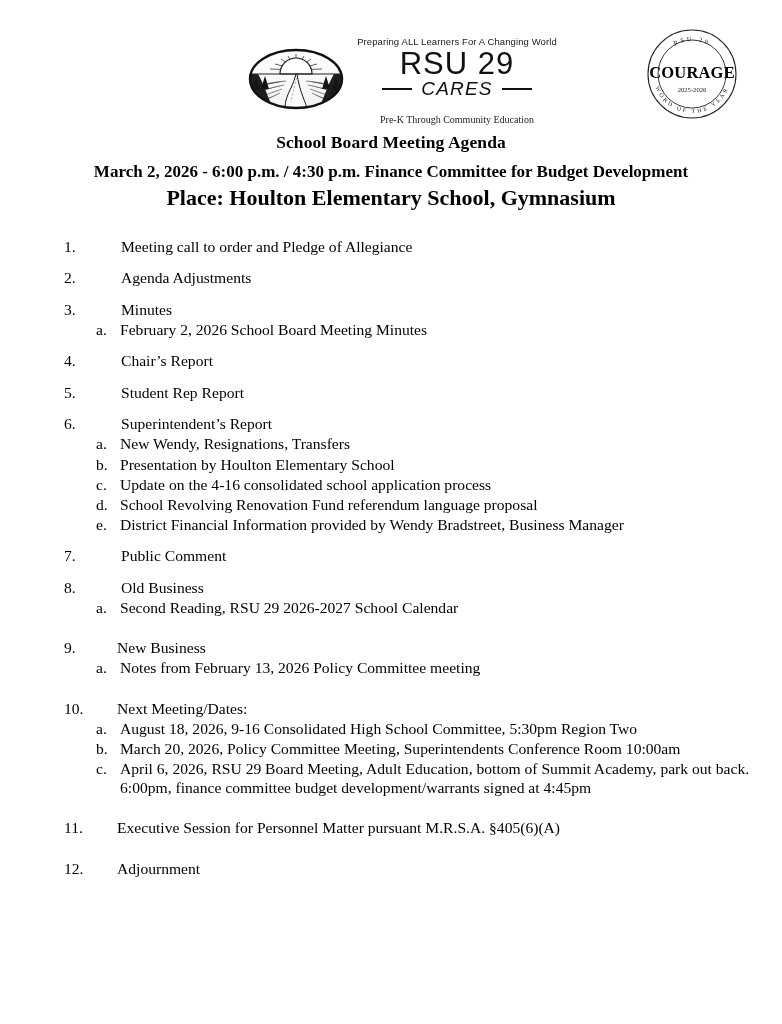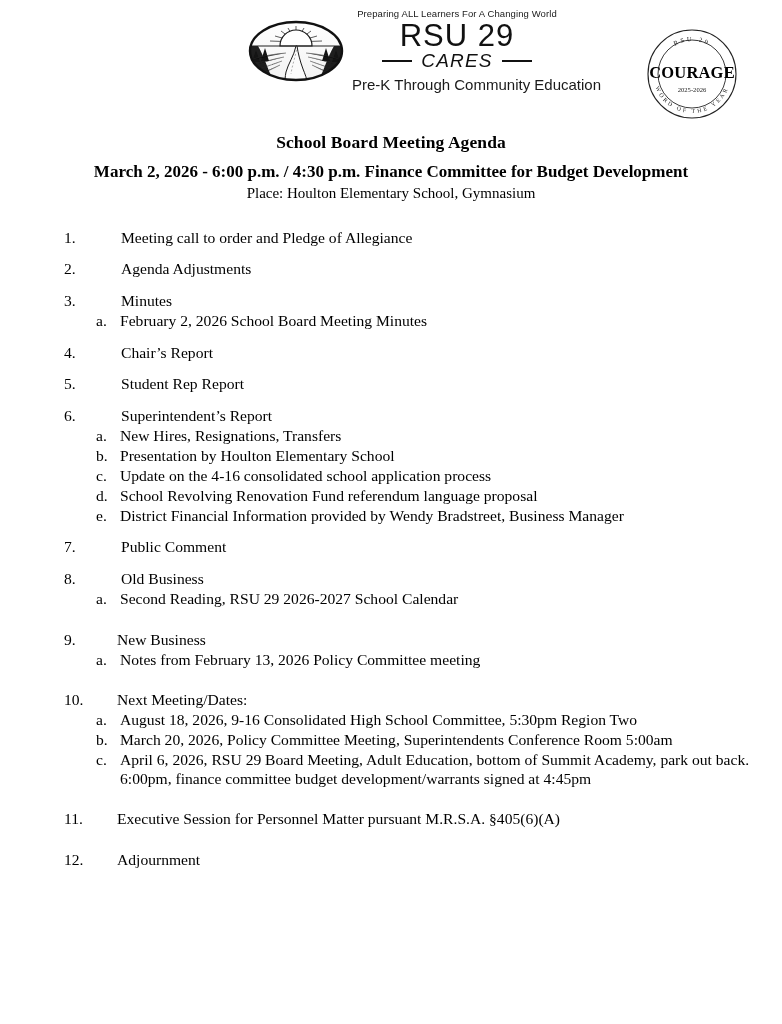--- a/index.html
+++ b/index.html
@@ -25,21 +25,21 @@
 
   
   .header {
     position: relative;
     height: 112px;
   }
 
   .logo-block {
     position: absolute;
     left: 248px;
-    top: 8px;
+    top: 36px;
     display: flex;
     align-items: flex-start;
   }
 
   .logo-oval {
     width: 96px;
     height: 62px;
     margin-top: 12px;
     flex: none;
   }
@@ -84,24 +84,24 @@
   .cares-text {
     font-family: "Liberation Sans", sans-serif;
     font-size: 19px;
     font-style: italic;
     font-weight: 400;
     letter-spacing: 1.2px;
     color: #111;
   }
 
   .tagline-bottom {
-    font-family: Liberation Sans, sans-serif;
-    font-size: 15px;
+    font-family: Liberation Serif, serif;
+    font-size: 10px;
     color: #1a1a1a;
-    margin-top: 4px;
+    margin-top: 14px;
     white-space: nowrap;
   }
 
   .seal {
     position: absolute;
     left: 642px;
     top: 24px;
     width: 100px;
     height: 100px;
   }
@@ -117,22 +117,22 @@
     letter-spacing: 0.1px;
     line-height: 1.25;
   }
   .title-sub {
     font-size: 17px;
     font-weight: bold;
     margin-top: 7px;
     line-height: 1.25;
   }
   .title-place {
-    font-size: 15px;
-    font-weight: normal;
+    font-size: 22px;
+    font-weight: bold;
     margin-top: 2px;
     line-height: 1.25;
   }
 
   
   .agenda {
     margin-top: 26px;
     padding-left: 64px;
     padding-right: 28px;
     font-size: 15.6px;
@@ -323,21 +323,21 @@
         </div>
       </div>
       <div class="item">
         <div class="item-row">
           <span class="item-num">6.</span>
           <span class="item-text">Superintendent’s Report</span>
         </div>
         <div class="subs">
           <div class="sub-row">
             <span class="sub-letter">a.</span>
-            <span class="sub-text">New Hires, Resignations, Transfers</span>
+            <span class="sub-text">New Wendy, Resignations, Transfers</span>
           </div>
           <div class="sub-row">
             <span class="sub-letter">b.</span>
             <span class="sub-text">Presentation by Houlton Elementary School</span>
           </div>
           <div class="sub-row">
             <span class="sub-letter">c.</span>
             <span class="sub-text">Update on the 4-16 consolidated school application process</span>
           </div>
           <div class="sub-row">
@@ -385,21 +385,21 @@
           <span class="item-num">10.</span>
           <span class="item-text">Next Meeting/Dates:</span>
         </div>
         <div class="subs">
           <div class="sub-row">
             <span class="sub-letter">a.</span>
             <span class="sub-text">August 18, 2026, 9-16 Consolidated High School Committee, 5:30pm Region Two</span>
           </div>
           <div class="sub-row">
             <span class="sub-letter">b.</span>
-            <span class="sub-text">March 20, 2026, Policy Committee Meeting, Superintendents Conference Room 5:00am</span>
+            <span class="sub-text">March 20, 2026, Policy Committee Meeting, Superintendents Conference Room 10:00am</span>
           </div>
           <div class="sub-row">
             <span class="sub-letter">c.</span>
             <span class="sub-text">April 6, 2026, RSU 29 Board Meeting, Adult Education, bottom of Summit Academy, park out back. 6:00pm, finance committee budget development/warrants signed at 4:45pm</span>
           </div>
         </div>
       </div>
       <div class="item tight gap-lg">
         <div class="item-row">
           <span class="item-num">11.</span>

